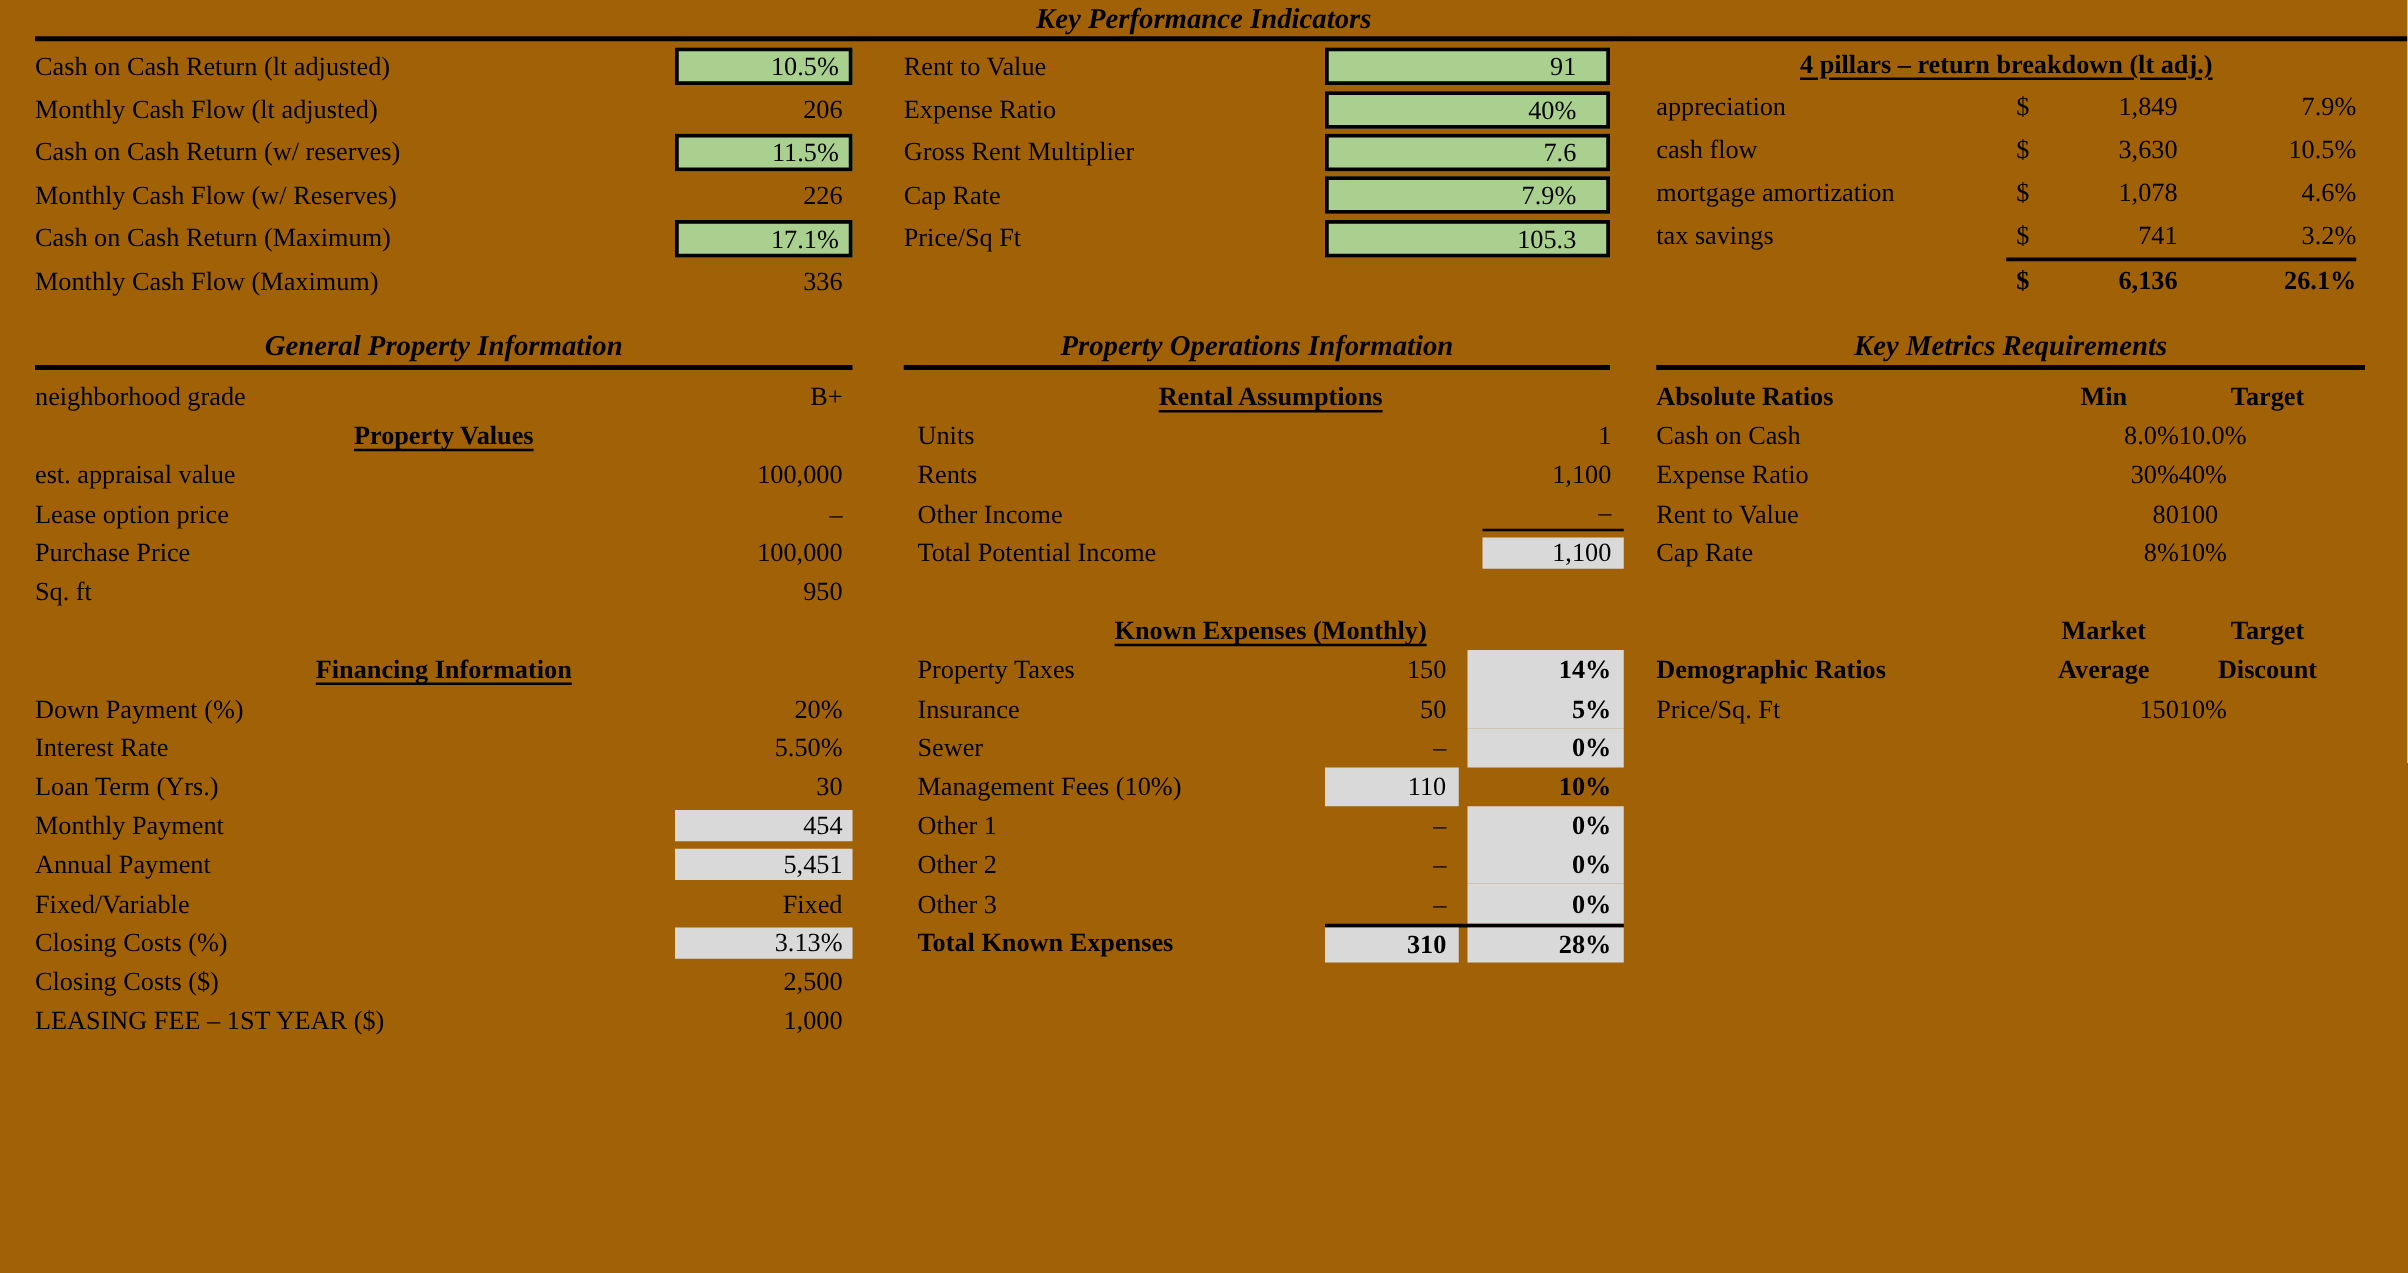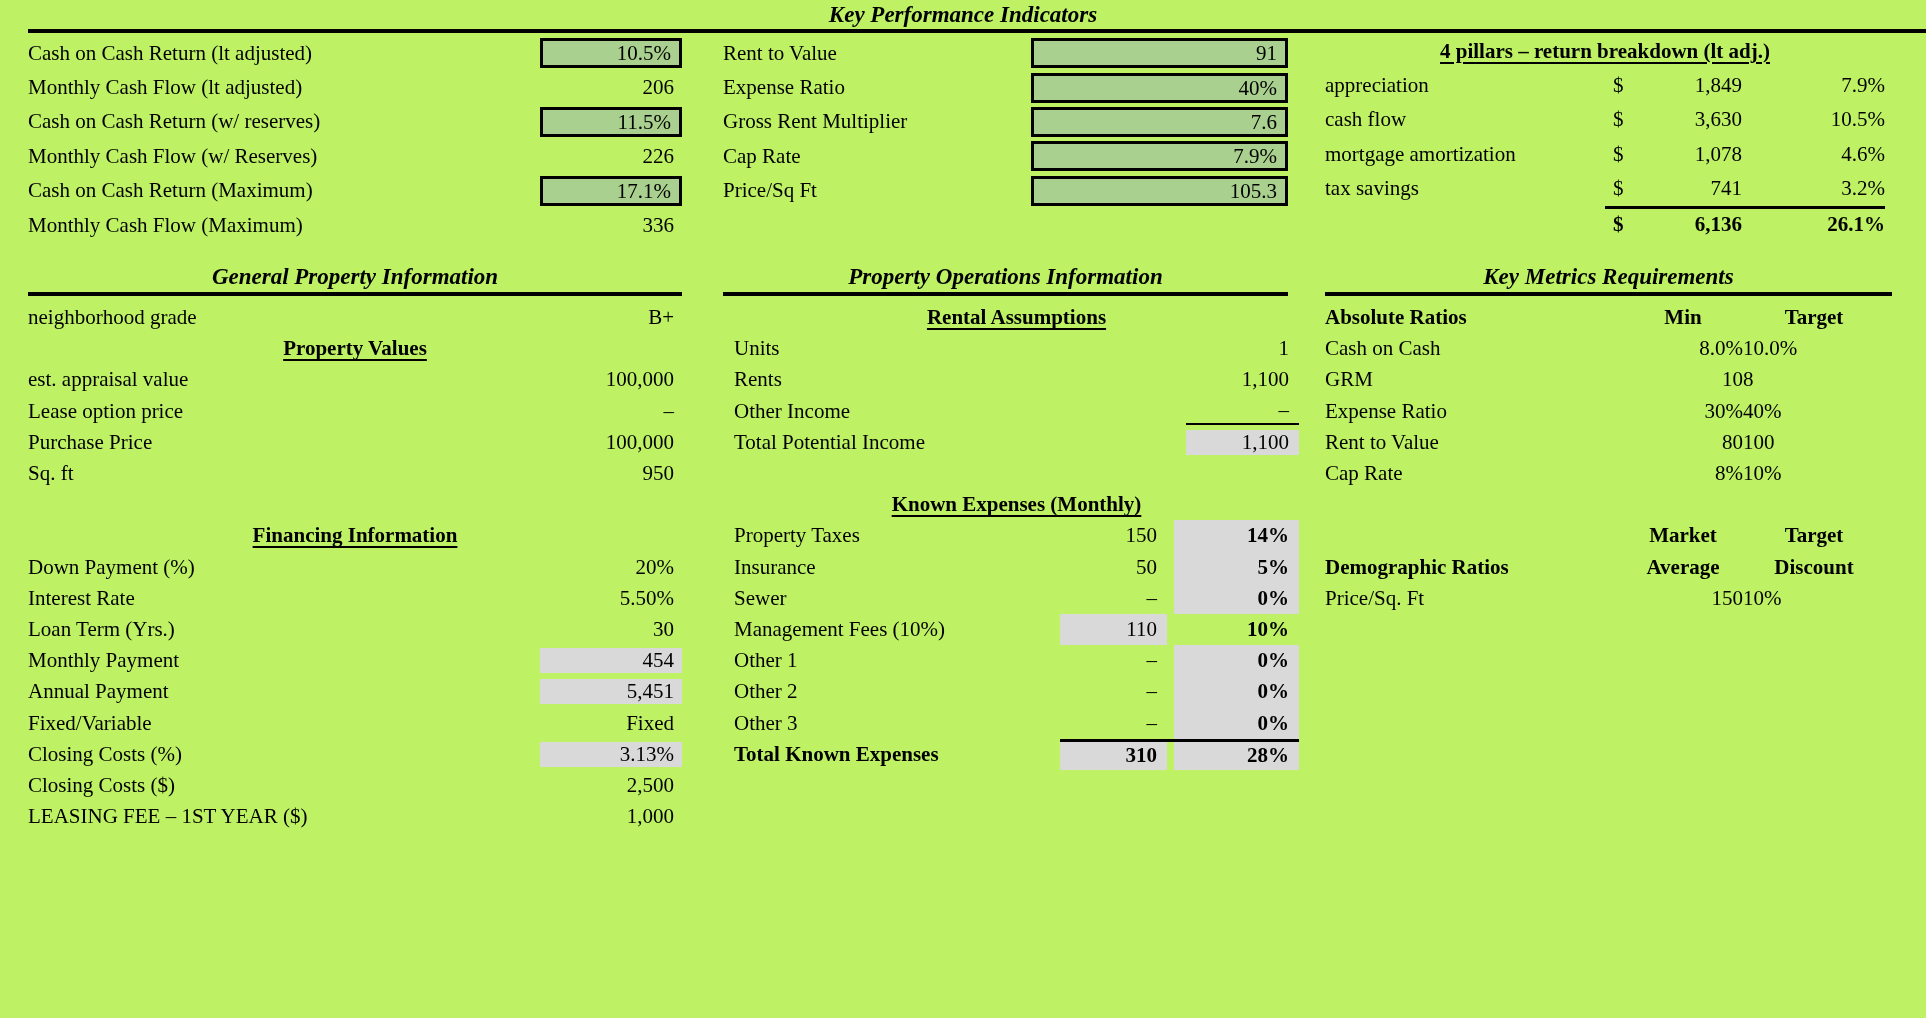--- a/index.html
+++ b/index.html
@@ -1,31 +1,31 @@
 <!DOCTYPE html>
 <html style="--green: #a9d08e; --gray: #d9d9d9; --line: #000000;"><head>
 <meta charset="utf-8">
 <style>
   :root{ --green:#a9d08e; --gray:#d9d9d9; --line:#000; }
   html,body{margin:0;padding:0;background:#fff;}
   .sheet{
-    position:relative; width:1926px; height:1018px; background:#bef264;
+    position:relative; width:1926px; height:1018px; background:#a16207;
     font-family:"Liberation Serif","DejaVu Serif",serif;
     font-size:21px; color:#000; overflow:hidden;
   }
   .abs{position:absolute;}
   .rule{position:absolute; height:4px; background:var(--line);}
   .row{display:flex; align-items:center; height:31.2px; white-space:nowrap;}
   .kpi-row{height:34.4px;justify-content:flex-end;}
   .lbl{flex:1; overflow:hidden;}
   .val{text-align:right; box-sizing:border-box;}
   .b{font-weight:bold;}
   
   .w142{width:142px; padding-right:8px;}
-  .w216{width:257px; padding-right:8px;}
+  .w216{width:228px; padding-right:24px;}
   .green{background:var(--green); border:3px solid #000; height:30px; line-height:24px;}
   .gray{background:var(--gray);}
   
   .sec-title{position:absolute; height:30px; text-align:center;
     font-style:italic; font-weight:bold; font-size:23px; line-height:30px;}
   .hdr-row{justify-content:center;}
   .hdr{font-weight:bold; text-decoration:underline; text-decoration-thickness:2px; text-underline-offset:4px;}
   
   .vgroup{display:flex; align-items:center; width:280px; height:100%; box-sizing:border-box;}
   .cur{width:40px; padding-left:8px; box-sizing:border-box;}
@@ -316,25 +316,20 @@
       <span class="lbl b">Absolute Ratios</span>
       <span class="mmin chead b">Min</span>
       <span class="mtgt chead b">Target</span>
     </div>
     <div class="row">
       <span class="lbl">Cash on Cash</span>
       <span class="mmin">8.0%</span>
       <span class="mtgt">10.0%</span>
     </div>
     <div class="row">
-      <span class="lbl">GRM</span>
-      <span class="mmin">10</span>
-      <span class="mtgt">8</span>
-    </div>
-    <div class="row">
       <span class="lbl">Expense Ratio</span>
       <span class="mmin">30%</span>
       <span class="mtgt">40%</span>
     </div>
     <div class="row">
       <span class="lbl">Rent to Value</span>
       <span class="mmin">80</span>
       <span class="mtgt">100</span>
     </div>
     <div class="row">

